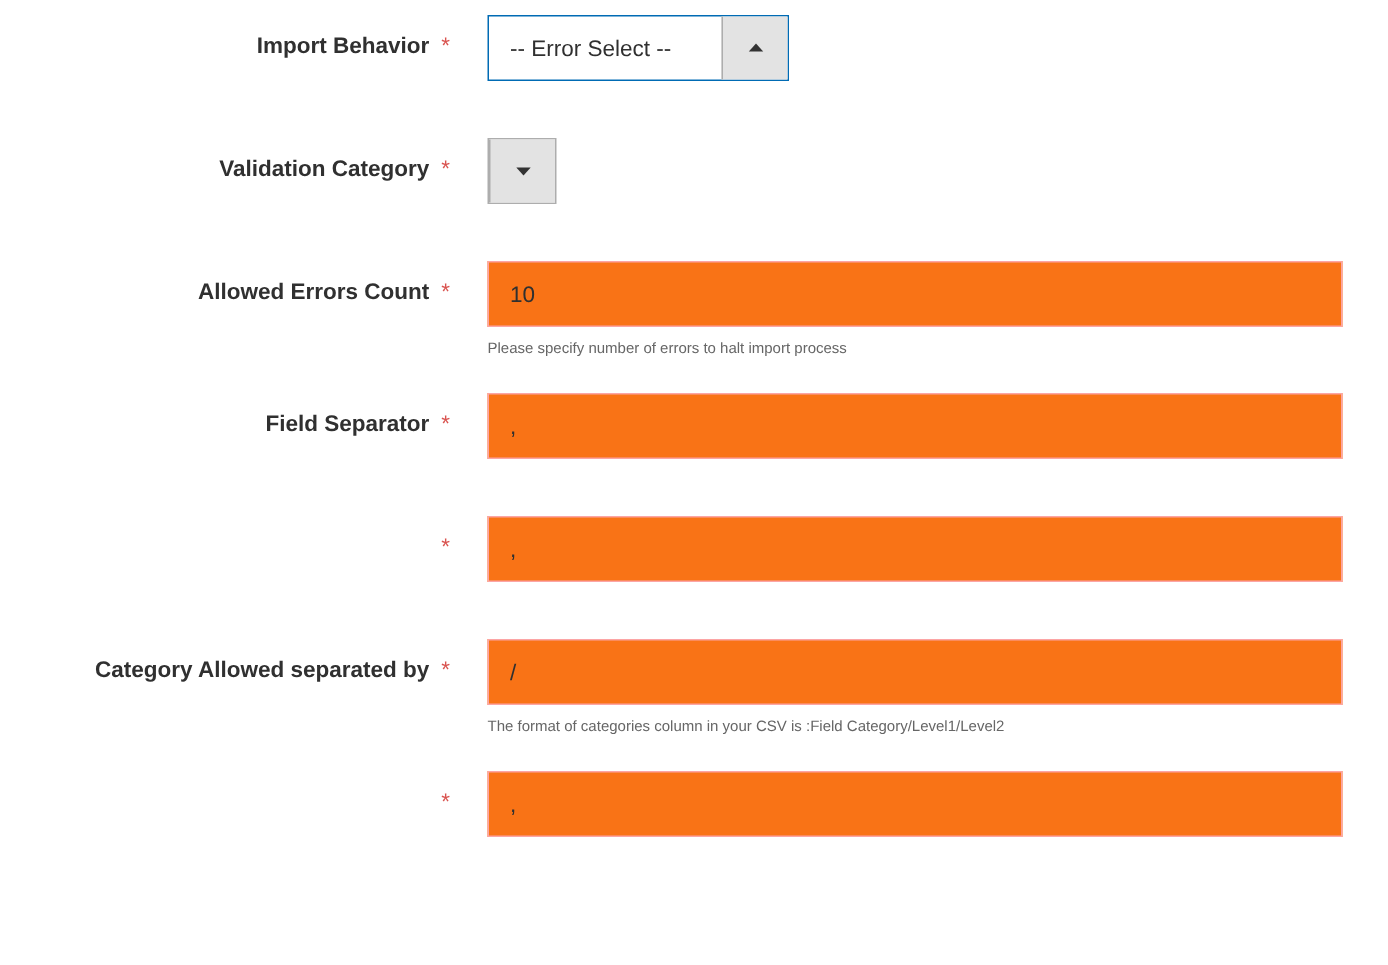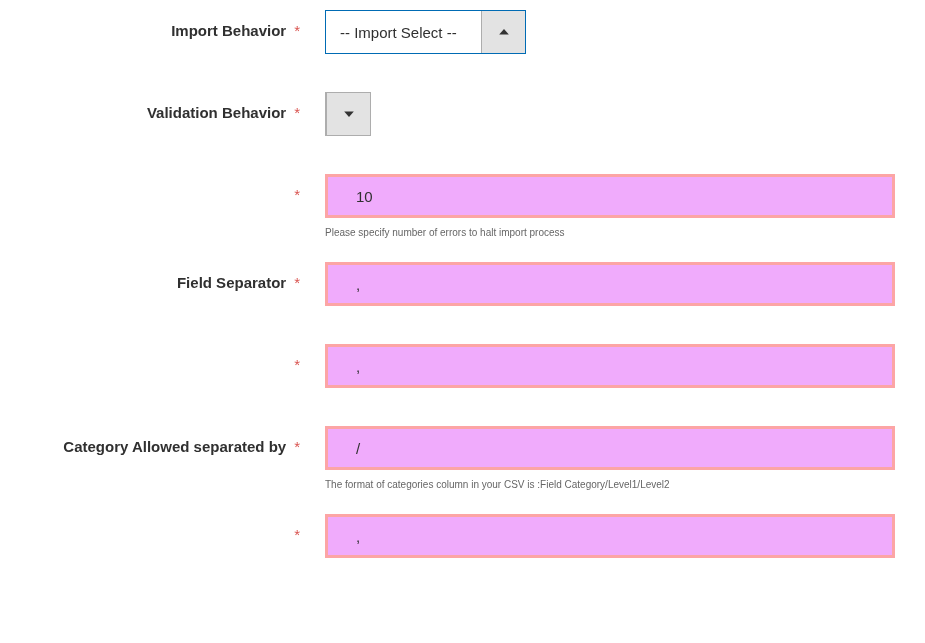--- a/index.html
+++ b/index.html
@@ -71,25 +71,25 @@
       background: #e3e3e3;
       border-left: 1px solid #adadad;
     }
     .select-arrow svg {
       width: 12px;
       height: 12px;
     }
     .text-input {
       width: 100%;
       height: 44px;
-      border: 3px solid #fca5a5;
-      padding: 0 28px;
+      border: 1px solid #fca5a5;
+      padding: 0 14px;
       font-size: 15px;
       color: #303030;
-      background: #f0abfc;
+      background: #f97316;
       outline: none;
       font-family: inherit;
     }
     .help-text {
       font-size: 10px;
       color: #666;
       margin-top: 8px;
       margin-bottom: 12px;
       line-height: 1.4;
     }
@@ -105,52 +105,53 @@
 
 <div class="form">
 
   <div class="form-row">
     <div class="label-col">
       <span class="label-text">Import Behavior</span>
       <span class="required-mark">*</span>
     </div>
     <div class="input-col">
       <div class="select-wrap focused">
-        <div class="select-value">-- Import Select --</div>
+        <div class="select-value">-- Error Select --</div>
         <div class="select-arrow">
           <svg viewBox="0 0 10 10">
               <path d="M1 7 L5 2.5 L9 7 Z" fill="#333"></path>
             </svg>
         </div>
       </div>
     </div>
   </div>
 
   <div class="spacer"></div>
 
   <div class="form-row">
     <div class="label-col">
-      <span class="label-text">Validation Behavior</span>
+      <span class="label-text">Validation Category</span>
       <span class="required-mark">*</span>
     </div>
     <div class="input-col">
       <div class="select-wrap">
         <div class="select-arrow">
           <svg viewBox="0 0 10 10">
               <path d="M1 3 L5 7.5 L9 3 Z" fill="#333"></path>
             </svg>
         </div>
       </div>
     </div>
   </div>
 
   <div class="spacer"></div>
 
   <div class="form-row">
     <div class="label-col">
+      <span class="label-text">Allowed Errors Count</span>
       <span class="required-mark">*</span>
     </div>
     <div class="input-col">
       <input type="text" class="text-input" value="10" style="">
       <div class="help-text">Please specify number of errors to halt import process</div>
     </div>
   </div>
 
   <div class="spacer-sm"></div>
 

